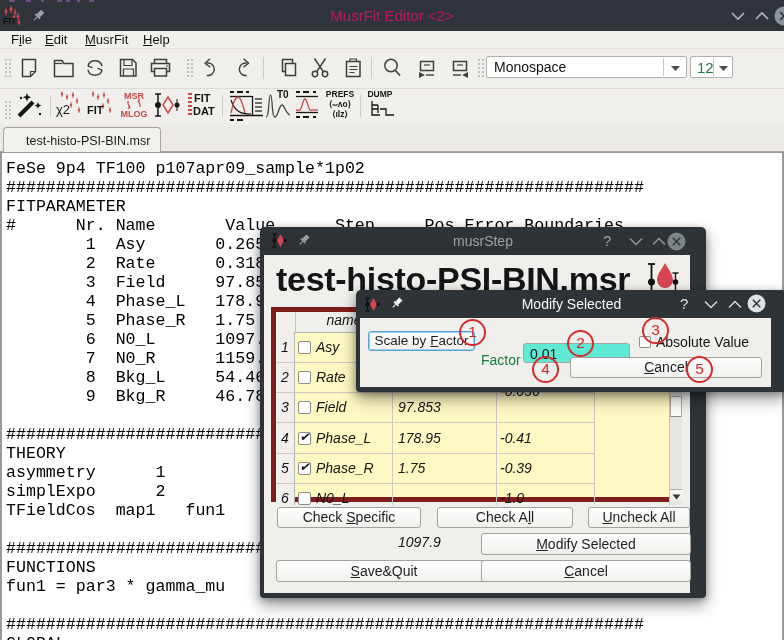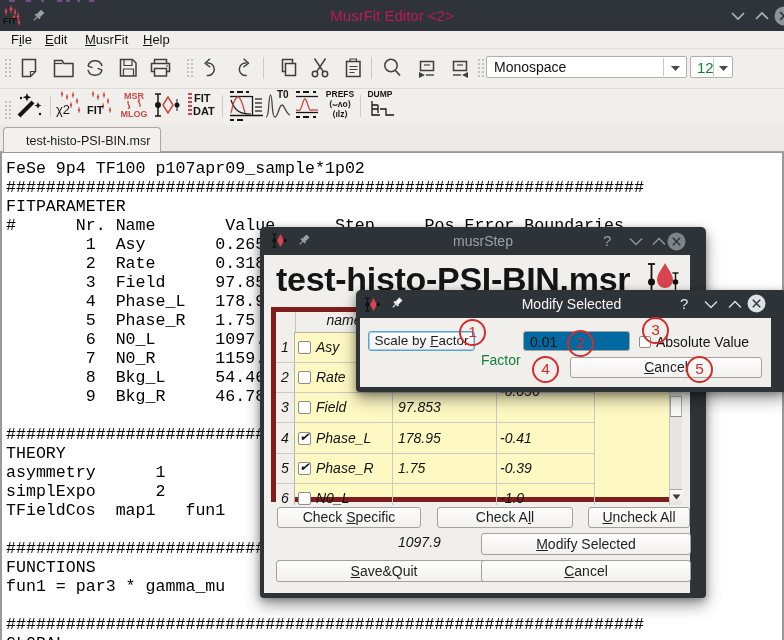--- a/index.html
+++ b/index.html
@@ -502,21 +502,21 @@
         <path d="M2 8.5 L8 2.5 L14 8.5" stroke="#d6dadd" stroke-width="1.5" fill="none"></path>
       </svg>
     <svg style="position:absolute;left:391px;top:4px" width="19" height="19">
       <circle cx="9.5" cy="9.5" r="9" fill="#dde1e3"></circle>
       <path d="M5.8 5.8 L13.2 13.2 M13.2 5.8 L5.8 13.2" stroke="#2f343a" stroke-width="1.5"></path>
     </svg>
   </div>
   <div class="dlgcontent" style="left:4px;top:28px;width:411px;height:69px;">
     <div class="btn focus" style="left:8px;top:13px;width:107px;height:20px;line-height:18px;font-size:13.5px;">Scale by <u>F</u>actor</div>
     <div style="position:absolute;left:121px;top:16px;font-size:14px;color:#15803d;margin-top:18px;">Factor</div>
-    <div style="position:absolute;left:163px;top:13px;width:107px;height:20px;background:#0369a1;border:1px solid #a5a3a0;border-radius:3px;box-sizing:border-box;">
+    <div style="position:absolute;left:163px;top:25px;width:107px;height:20px;background:#5eead4;border:1px solid #a5a3a0;border-radius:3px;box-sizing:border-box;">
       <span style="position:absolute;left:6px;top:2px;font-size:14px;color:#111;">0.01</span>
     </div>
     <div style="position:absolute;left:279px;top:18px;width:12px;height:12px;background:#fff;border:1px solid #8f8d8a;border-radius:2px;box-sizing:border-box;"></div>
     <div style="position:absolute;left:296px;top:16px;font-size:14px;color:#141414;">Absolute Value</div>
     <div class="btn" style="left:210px;top:39px;width:192px;height:21px;line-height:19px;"><u>C</u>ancel</div>
   </div>
 </div>
 
 <div class="redcircle" style="left:459px;top:319px;">1</div>
 <div class="redcircle" style="left:567px;top:330px;">2</div>

